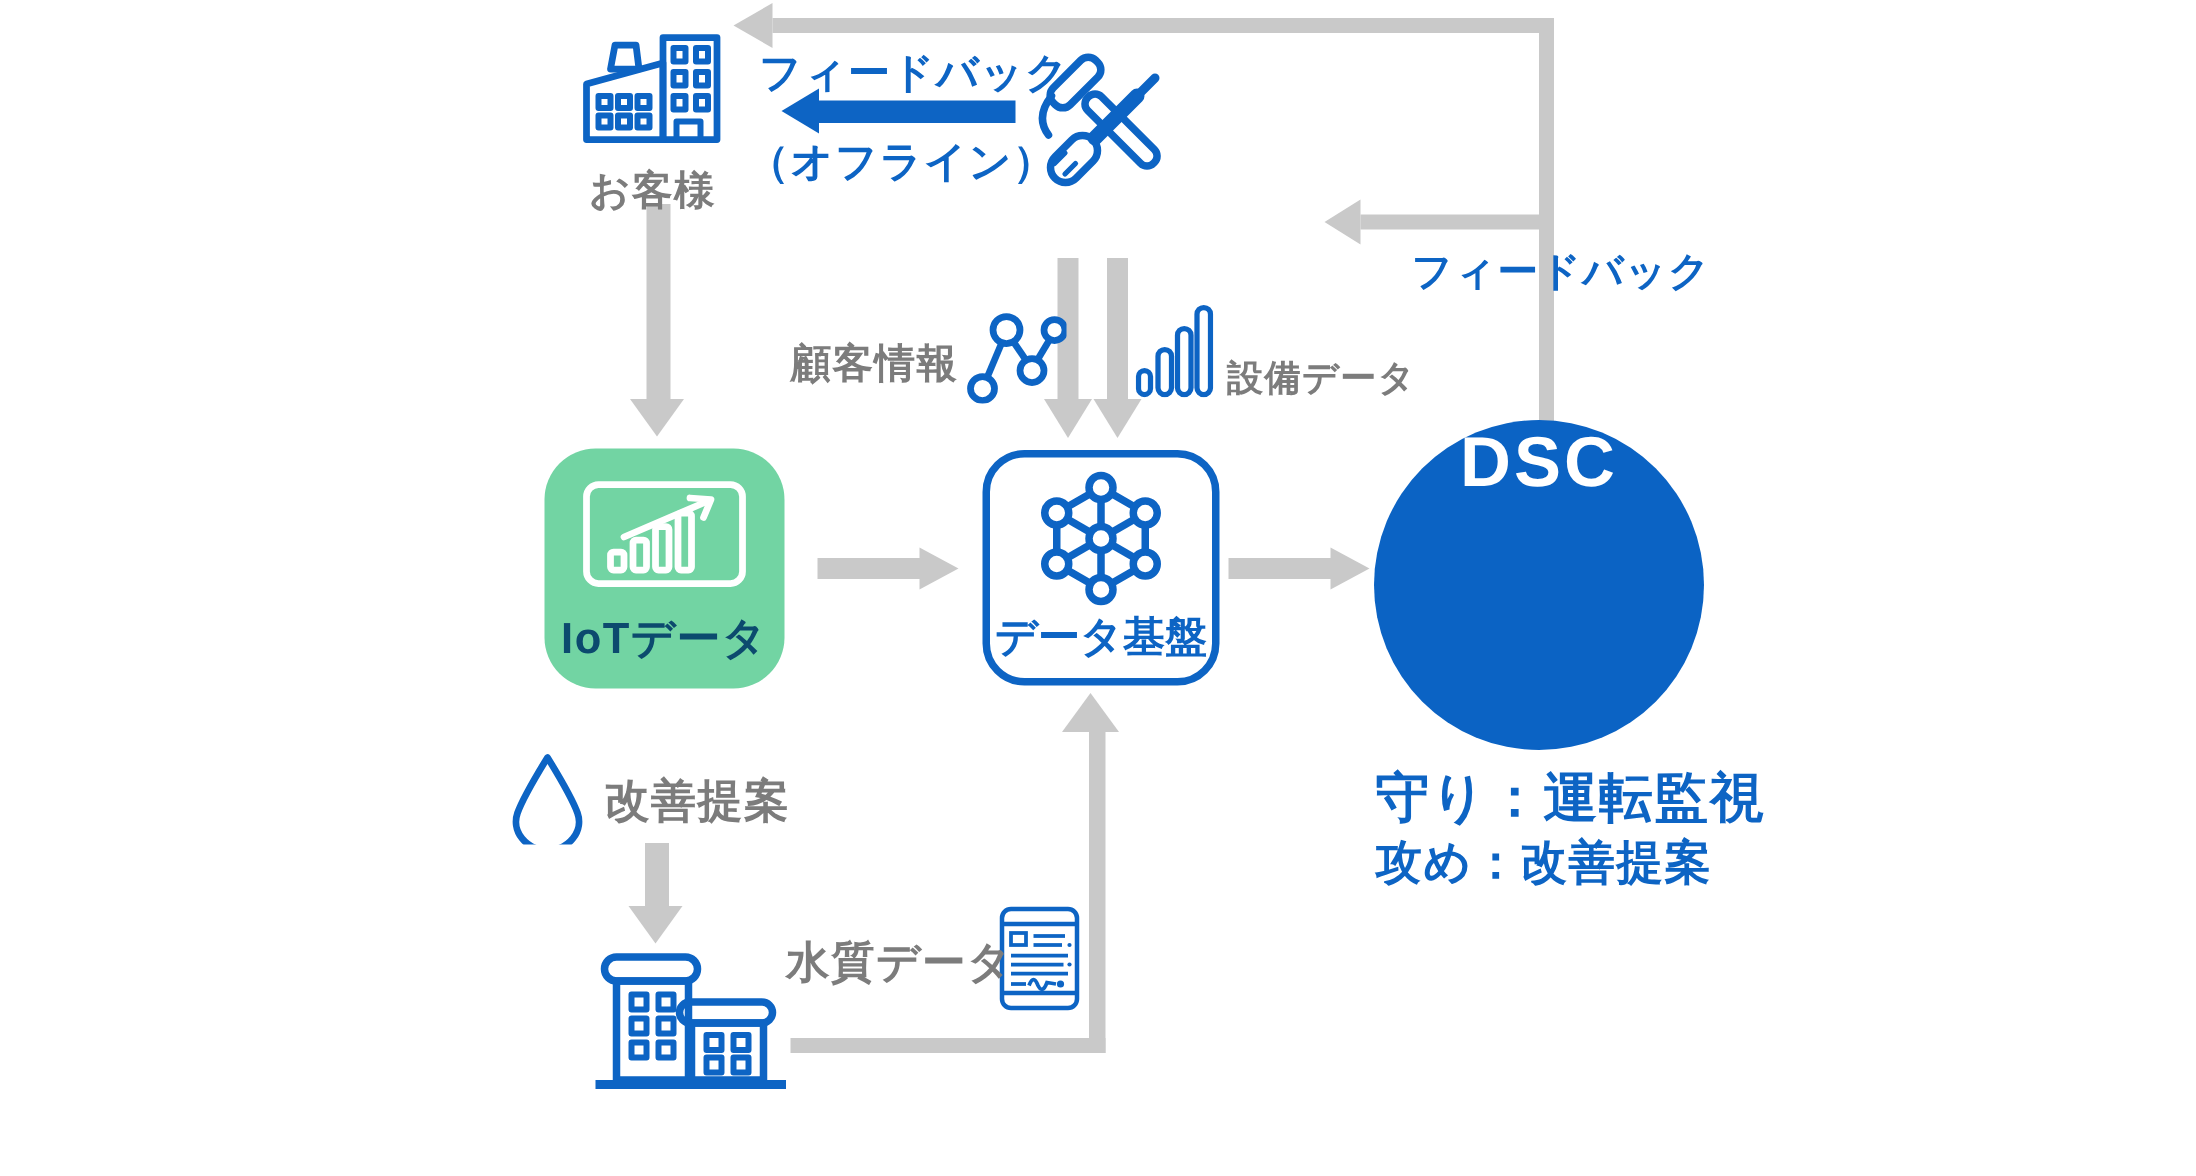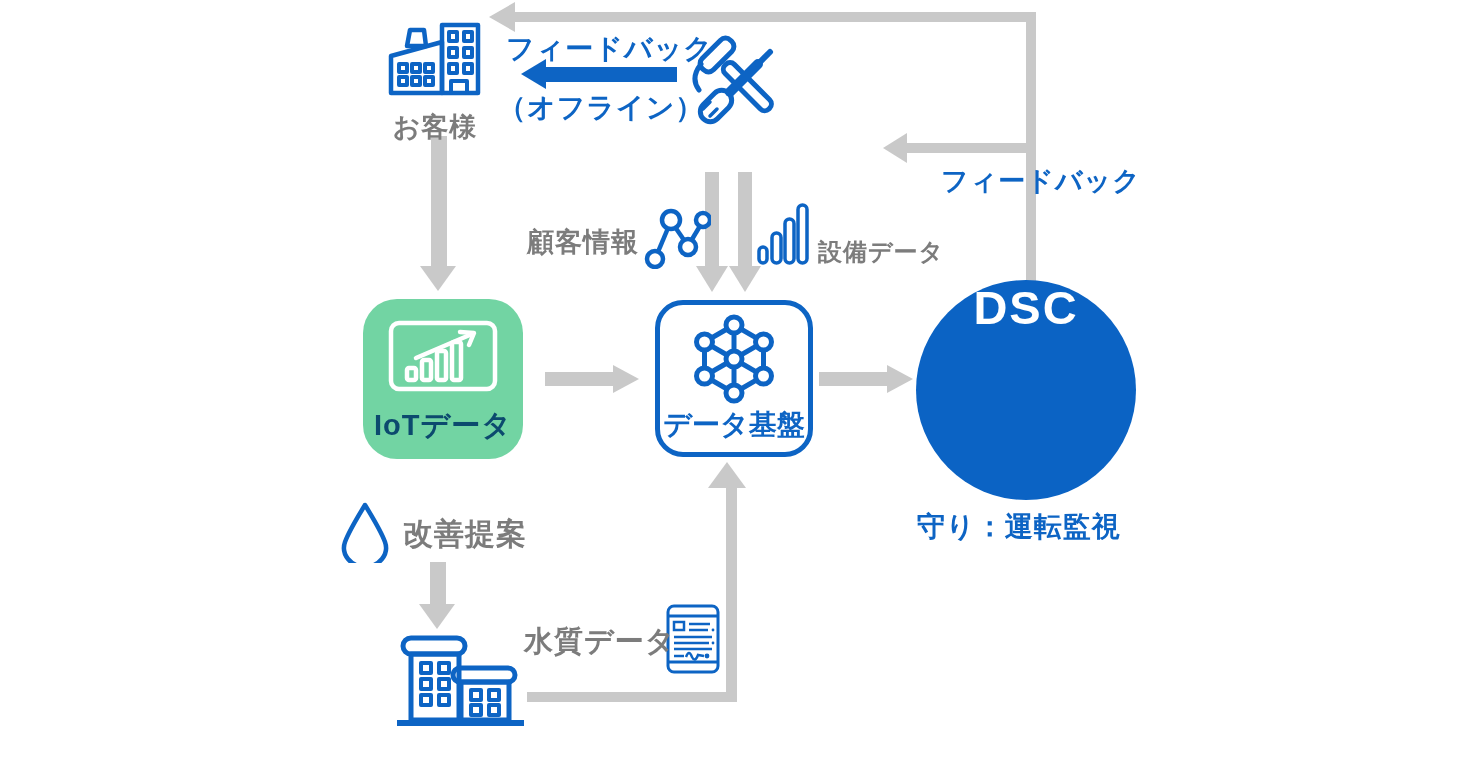--- a/index.html
+++ b/index.html
@@ -208,20 +208,21 @@
 
   <div class="lbl blue" style="left:506px;top:30px;font-size:28px;">フィードバック</div>
   <div class="lbl blue" style="left:498px;top:89px;font-size:28px;">（オフライン）</div>
 
 
   <div class="lbl gray" style="left:527px;top:224px;font-size:27px;">顧客情報</div>
   <div class="lbl gray" style="left:818px;top:236px;font-size:24px;">設備データ</div>
 
   <div class="lbl blue" style="left:941px;top:163px;font-size:27px;">フィードバック</div>
 
-  <div class="lbl blue" style="left:917px;top:508px;font-size:28px;">守り：運転監視</div>
+  <div class="lbl blue" style="left:917px;top:508px;font-size:36px;">守り：運転監視</div>
+  <div class="lbl blue" style="left:917px;top:554px;font-size:31px;">攻め：改善提案</div>
 
   <div class="lbl gray" style="left:403px;top:514px;font-size:30px;">改善提案</div>
 
   <div class="lbl gray" style="left:524px;top:622px;font-size:29px;">水質データ</div>
 
 
 </div>
 
 </body></html>

